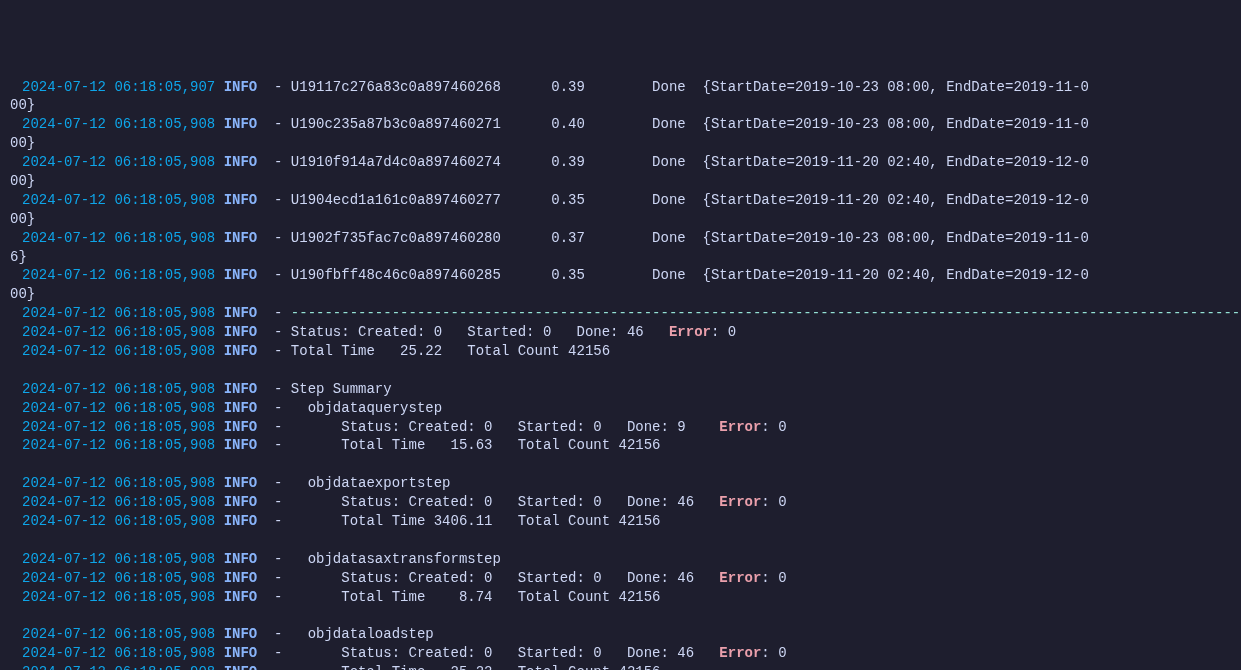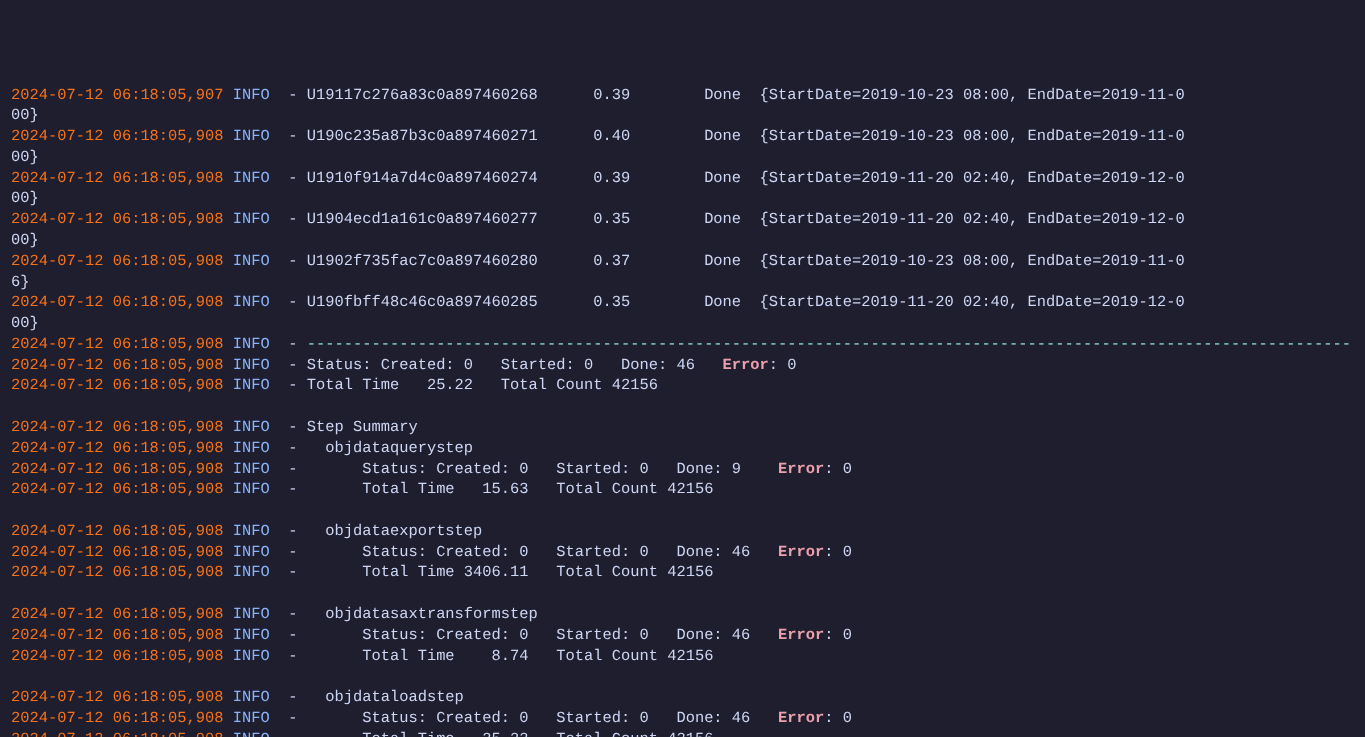--- a/index.html
+++ b/index.html
@@ -15,25 +15,26 @@
       line-height: 1.35;
       padding: 2px 10px;
       white-space: pre;
       overflow-x: hidden;
       width: 1241px;
     }
     .log-line {
       white-space: pre;
     }
     .timestamp {
-      color: #f97316;
+      color: #0ea5e9;
+      margin-left: 12px;
     }
     .info {
       color: #89b4fa;
-      font-weight: 400;
+      font-weight: 700;
     }
     .error-label {
       color: #eba0ac;
       font-weight: bold;
     }
     .dashes {
       color: #94e2d5;
     }
   </style>
 </head>

